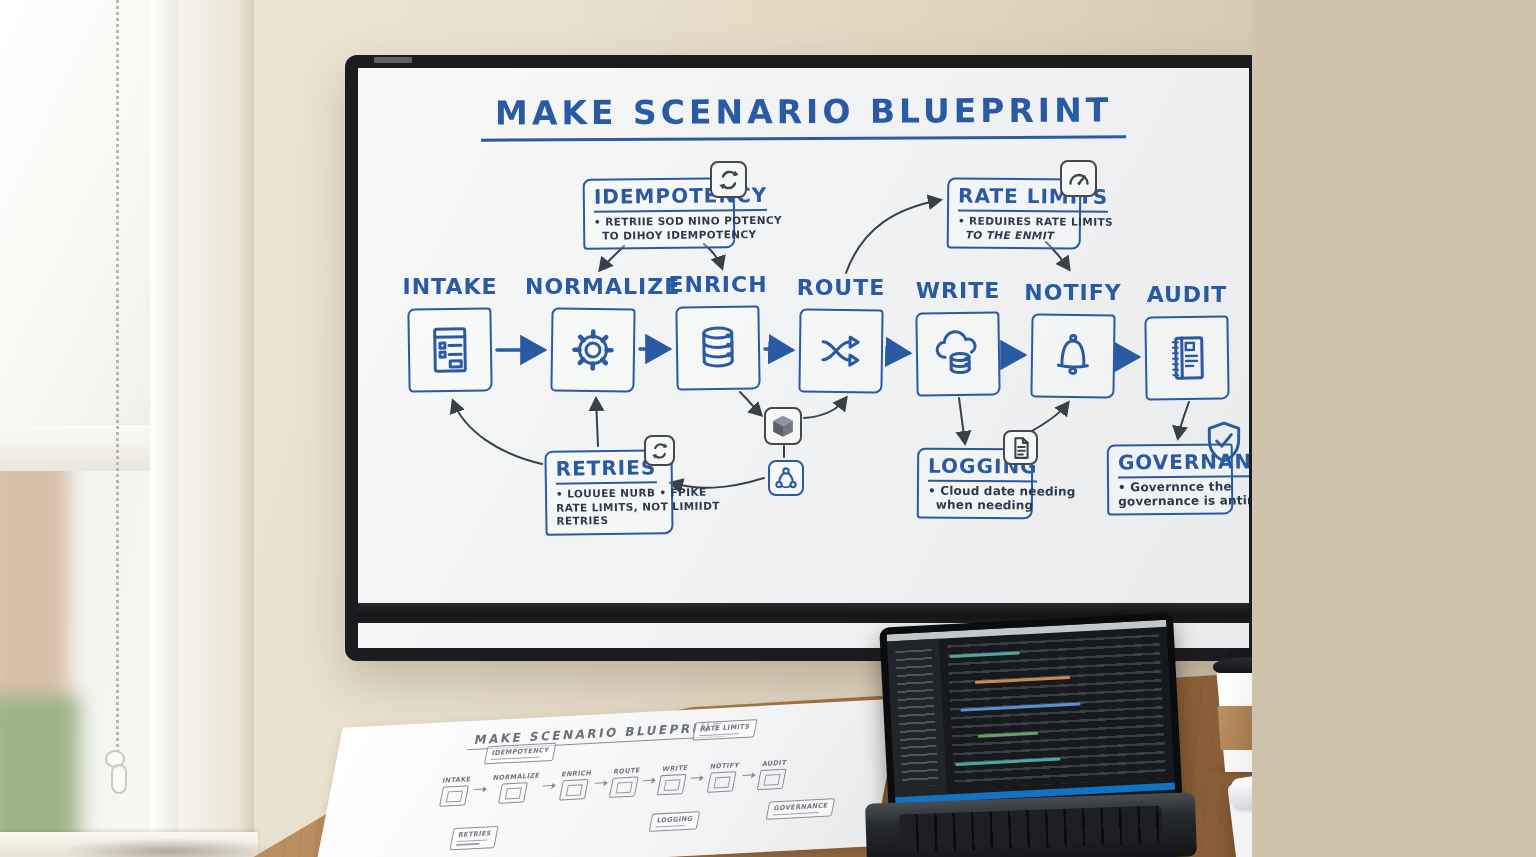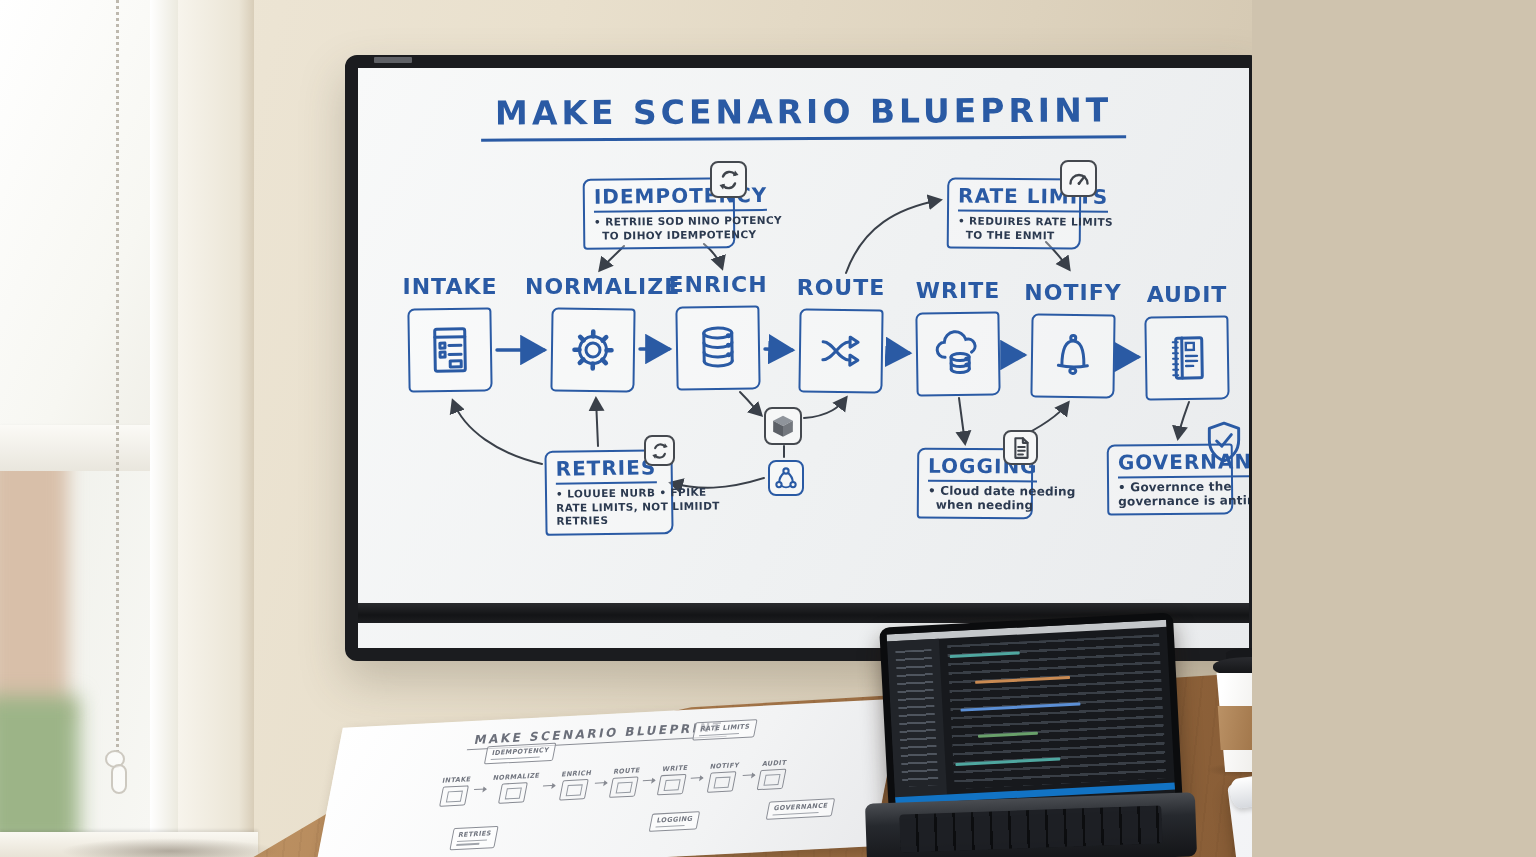--- a/index.html
+++ b/index.html
@@ -327,21 +327,21 @@
           <path d="M10,12.5 A7,7 0 0 1 22,10.5"></path>
             <path d="M22,19.5 A7,7 0 0 1 10,21.5"></path>
           <path d="M22,6.5 L25.5,11 L20,12.2 Z" fill="#3f444b" stroke="none"></path>
           <path d="M10,25.5 L6.5,21 L12,19.8 Z" fill="#3f444b" stroke="none"></path>
           </svg>
       </div>
 
       <div class="callout" style="left:589px;top:110px;width:134px;transform:rotate(.5deg);">
         <span class="callout-title">RATE LIMITS</span>
         <div class="callout-line">• REDUIRES RATE LIMITS</div>
-        <div class="callout-line" style="padding-left:8px;">TO THE ENMIT</div>
+        <div class="callout-line" style="padding-left:8px;font-style:italic;">TO THE ENMIT</div>
       </div>
       <div class="chip" style="left:702px;top:92px;width:37px;height:37px;">
         <svg width="32" height="32" viewBox="0 0 32 32" fill="none" stroke="#3f444b" stroke-width="2.4" stroke-linecap="round">
           <path d="M7.5,20.5 a8.5,8.5 0 0 1 17,0"></path>
             <line x1="16" y1="20.5" x2="21.5" y2="13.5"></line>
           <circle cx="16" cy="20.5" r="1.4" fill="#3f444b" stroke="none"></circle>
           </svg>
       </div>
 
       <div class="callout" style="left:187px;top:382px;width:128px;transform:rotate(-.8deg);">

